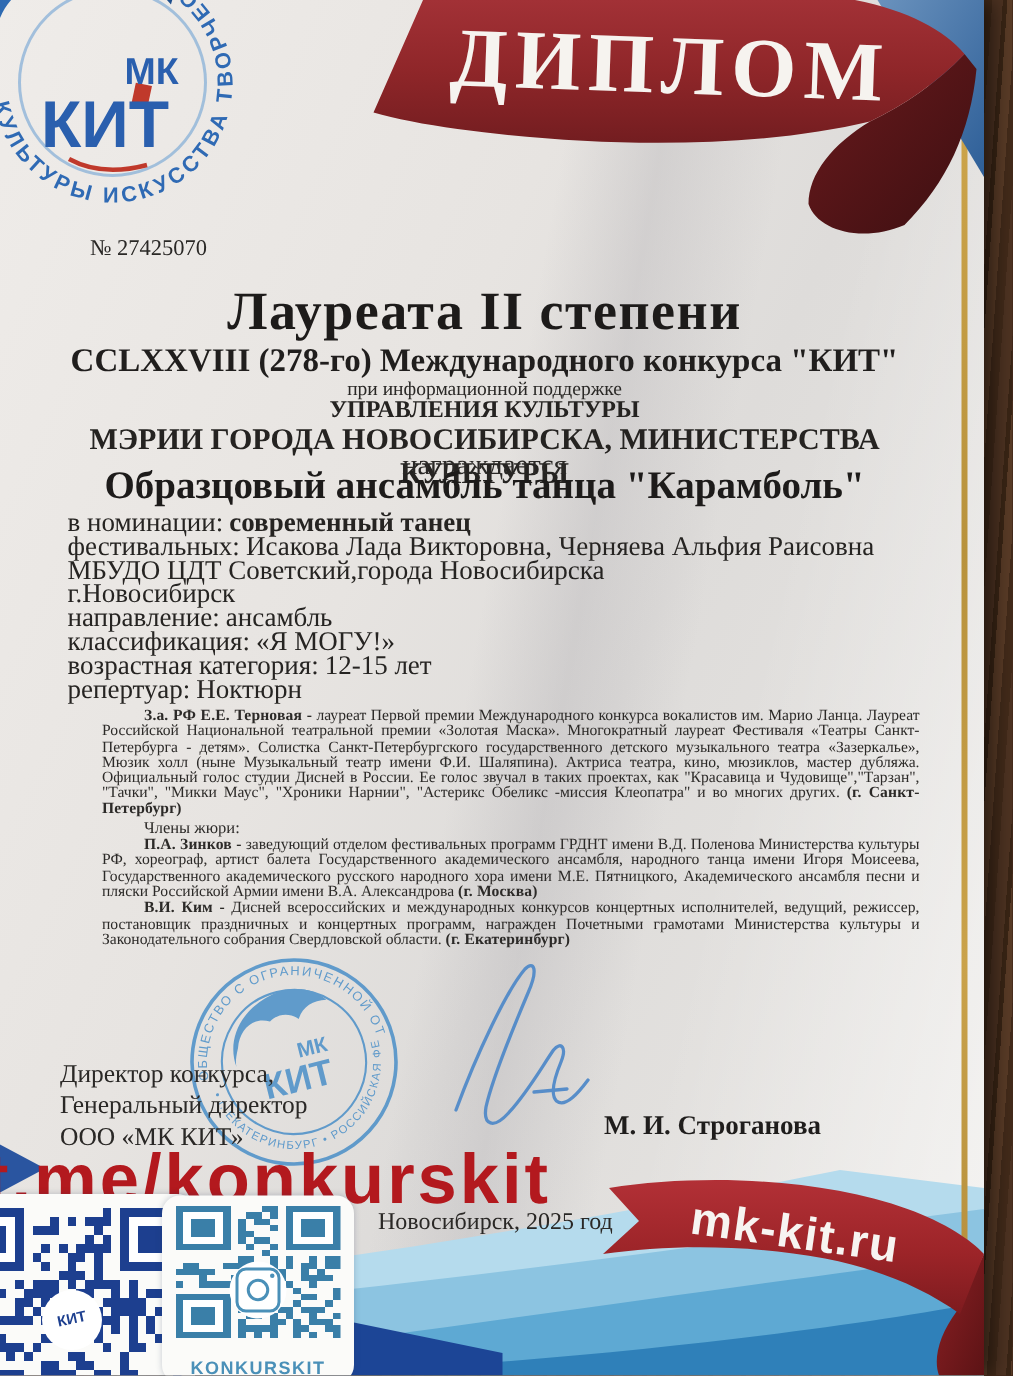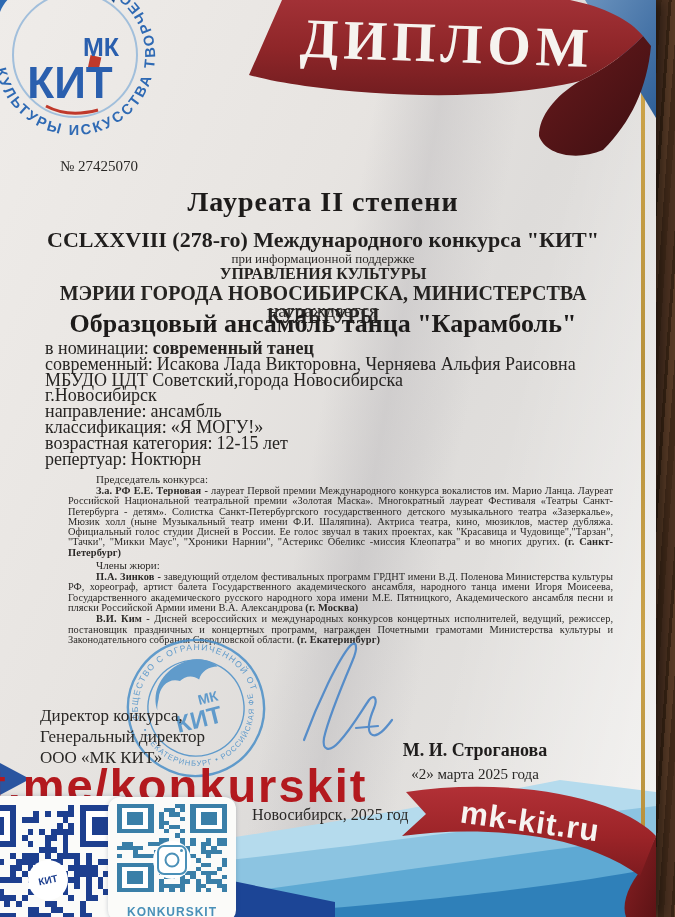--- a/index.html
+++ b/index.html
@@ -15,21 +15,21 @@
       linear-gradient(100deg,rgba(255,255,255,0) 48%,rgba(170,168,173,.30) 56%,rgba(255,255,255,0) 66%),
       linear-gradient(283deg,rgba(255,255,255,.55) 0%,rgba(255,255,255,0) 30%),
       linear-gradient(115deg,#efece9 0%,#e7e4e1 38%,#dedcda 58%,#e9e7e4 100%);
     box-shadow:6px 0 14px rgba(0,0,0,.55);overflow:hidden;}
   .goldline{position:absolute;left:641px;top:0;width:4px;height:917px;
     background:linear-gradient(180deg,#d2a94e,#b8923c 40%,#caa24a 70%,#b08a38);}
   .abs{position:absolute;}
   .ctr{left:18px;width:610px;text-align:center;}
 
   .num{left:60px;top:158px;font-size:15px;color:#2a2826;}
-  .title{top:186px;font-size:28px;font-weight:bold;letter-spacing:1px;color:#1d1b1a;}
+  .title{top:186px;font-size:36px;font-weight:bold;letter-spacing:1px;color:#1d1b1a;}
   .contest{top:227px;font-size:22px;font-weight:bold;color:#201e1d;}
   .note{top:251px;font-size:13px;font-weight:normal;color:#2a2826;}
   .org1{top:265px;font-size:16px;font-weight:bold;color:#252321;}
   .org2{top:282px;font-size:20px;font-weight:bold;color:#252321;}
   .awarded{top:300px;font-size:19px;color:#2a2826;}
   .recipient{top:309px;font-size:26px;font-weight:bold;color:#1d1b1a;}
 
   .details{left:45px;top:341px;width:560px;font-size:18px;line-height:15.8px;color:#262422;}
   .detail-row .dl{margin-right:4px;}
   .detail-row .bold{font-weight:bold;}
@@ -132,31 +132,30 @@
   <div class="abs ctr title">Лауреата II степени</div>
   <div class="abs ctr contest">CCLXXVIII (278-го) Международного конкурса "КИТ"</div>
   <div class="abs ctr note">при информационной поддержке</div>
   <div class="abs ctr org1">УПРАВЛЕНИЯ КУЛЬТУРЫ</div>
   <div class="abs ctr org2">МЭРИИ ГОРОДА НОВОСИБИРСКА, МИНИСТЕРСТВА КУЛЬТУРЫ</div>
   <div class="abs ctr awarded">награждается</div>
   <div class="abs ctr recipient">Образцовый ансамбль танца "Карамболь"</div>
 
   <div class="abs details">
     <div class="detail-row"><span class="dl">в номинации:</span><span class="dv bold">современный танец</span></div>
-    <div class="detail-row"><span class="dl">современный:</span><span class="dv">Исакова Лада Викторовна, Черняева Альфия Раисовна</span></div>
+    <div class="detail-row"><span class="dl">фестивальных:</span><span class="dv">Исакова Лада Викторовна, Черняева Альфия Раисовна</span></div>
     <div class="detail-row"><span class="dv">МБУДО ЦДТ Советский,города Новосибирска</span></div>
     <div class="detail-row"><span class="dv">г.Новосибирск</span></div>
     <div class="detail-row"><span class="dl">направление:</span><span class="dv">ансамбль</span></div>
     <div class="detail-row"><span class="dl">классификация:</span><span class="dv">«Я МОГУ!»</span></div>
     <div class="detail-row"><span class="dl">возрастная категория:</span><span class="dv">12-15 лет</span></div>
     <div class="detail-row"><span class="dl">репертуар:</span><span class="dv">Ноктюрн</span></div>
   </div>
 
   <div class="abs jury">
-    <p class="jury-label">Председатель конкурса:</p>
     <p class="jury-p"><b>З.а. РФ Е.Е. Терновая -</b> <span>лауреат Первой премии Международного конкурса вокалистов им. Марио Ланца.  Лауреат Российской Национальной театральной премии «Золотая Маска». Многократный лауреат Фестиваля «Театры Санкт-Петербурга - детям». Солистка Санкт-Петербургского государственного детского музыкального театра «Зазеркалье», Мюзик холл (ныне Музыкальный театр имени Ф.И. Шаляпина). Актриса театра, кино, мюзиклов, мастер дубляжа. Официальный голос студии Дисней в России. Ее голос звучал в таких проектах, как "Красавица и Чудовище","Тарзан", "Тачки", "Микки Маус", "Хроники Нарнии", "Астерикс Обеликс -миссия Клеопатра" и во многих других.</span> <b>(г. Санкт-Петербург)</b></p>
     <p class="jury-label">Члены жюри:</p>
     <p class="jury-p"><b>П.А. Зинков -</b> <span>заведующий отделом фестивальных программ ГРДНТ имени В.Д. Поленова Министерства культуры РФ, хореограф, артист балета Государственного академического ансамбля, народного танца имени Игоря Моисеева, Государственного академического русского народного хора имени М.Е. Пятницкого, Академического ансамбля песни и пляски Российской Армии имени В.А. Александрова</span> <b>(г. Москва)</b></p>
     <p class="jury-p"><b>В.И. Ким -</b> <span>Дисней всероссийских и международных конкурсов концертных исполнителей, ведущий, режиссер, постановщик праздничных и концертных программ, награжден Почетными грамотами Министерства культуры и Законодательного собрания Свердловской области.</span> <b>(г. Екатеринбург)</b></p>
   </div>
 
   <svg class="abs" style="left:124px;top:636px;" width="144" height="144" viewBox="0 0 144 144" opacity="0.85">
     <defs>
       <path id="stampTop" d="M 14,72 A 58,58 0 1 1 130,72"></path>
       <path id="stampBot" d="M 14,72 A 58,58 0 0 0 130,72"></path>
@@ -180,21 +179,20 @@
     <g fill="none" stroke="#4a86c8" stroke-width="2.2" stroke-linecap="round" opacity=".9">
       <path d="M18,100 C32,62 52,20 64,6 C70,0 73,6 66,22 C55,48 42,80 38,98 C36,110 43,113 53,102 C66,88 76,70 83,60 C88,54 92,58 88,68 C83,80 81,90 85,94 C91,99 100,88 106,80"></path>
       <path d="M70,88 L92,86"></path>
     </g>
   </svg>
 
   <div class="abs sig-left l1">Директор конкурса,</div>
   <div class="abs sig-left l2">Генеральный директор</div>
   <div class="abs sig-name">М. И. Строганова</div>
   <div class="abs sig-left l3">ООО «МК КИТ»</div>
-  <div class="abs sig-date">«2» марта 2025 года</div>
 
   <div class="abs tg-tri"></div>
   <div class="abs tg">t.me/konkurskit</div>
 
   <div class="abs qr-tile qr-big">
     <div class="qr-area qr-fill"><svg viewBox="0 0 25 25" width="100%" height="100%" preserveAspectRatio="none" shape-rendering="crispEdges" fill="#1d3f8f">
           <rect x="16" y="0" width="1" height="1"></rect>
           <rect x="10" y="1" width="1" height="1"></rect>
           <rect x="12" y="1" width="1" height="1"></rect>
           <rect x="14" y="1" width="1" height="1"></rect>

